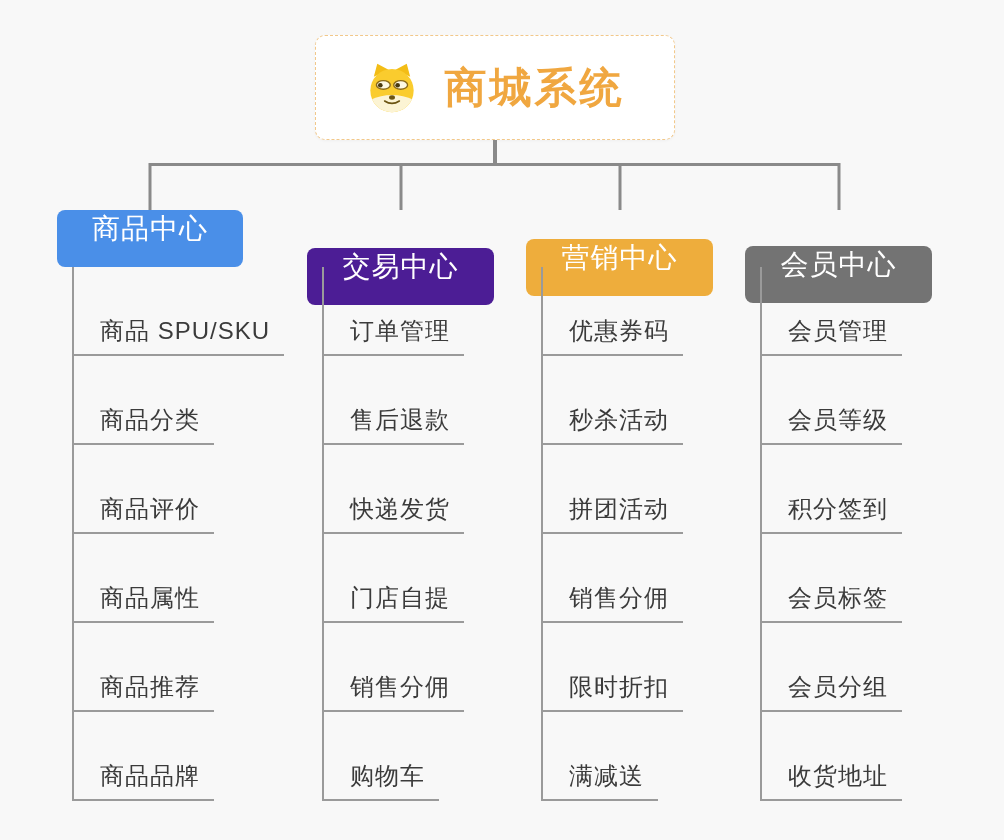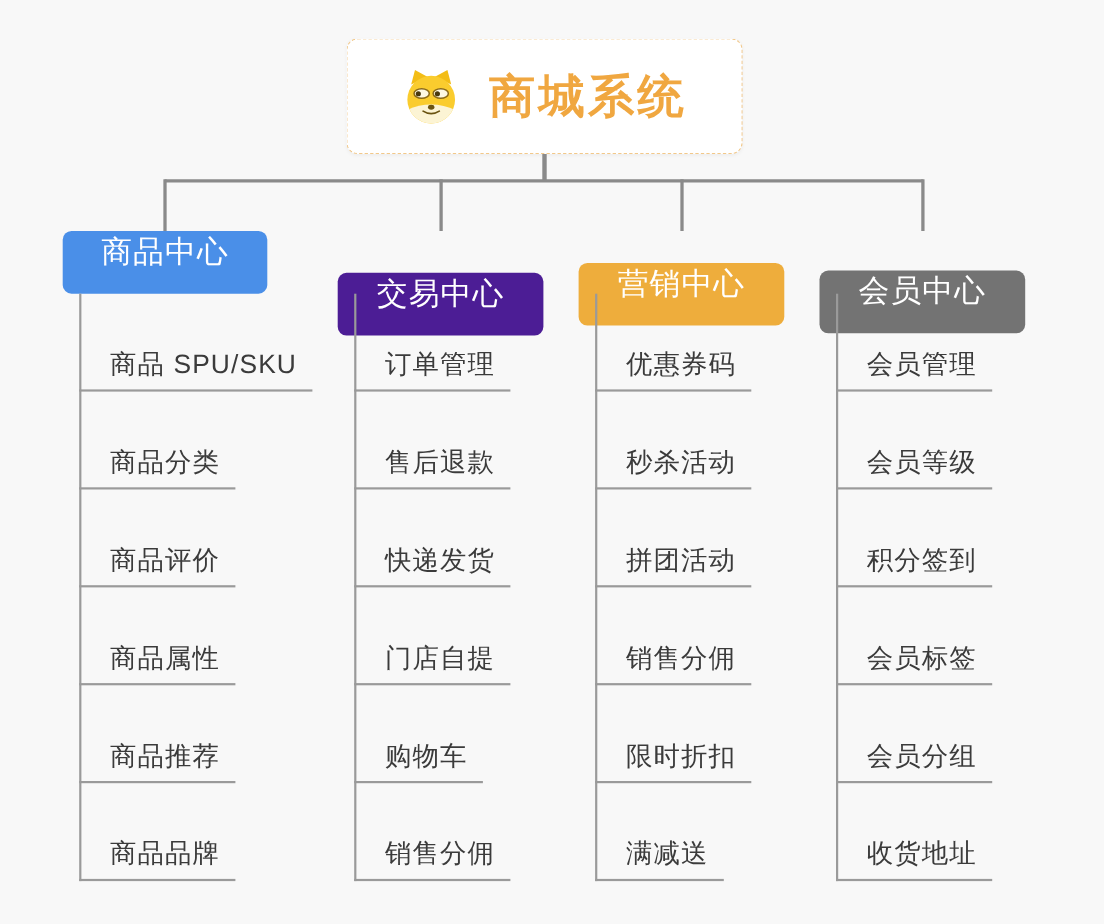--- a/index.html
+++ b/index.html
@@ -139,24 +139,24 @@
           <div class="sub-item">
             <span class="sub-label">售后退款</span>
           </div>
           <div class="sub-item">
             <span class="sub-label">快递发货</span>
           </div>
           <div class="sub-item">
             <span class="sub-label">门店自提</span>
           </div>
           <div class="sub-item">
+            <span class="sub-label">销售分佣</span>
+          </div>
+          <div class="sub-item">
             <span class="sub-label">购物车</span>
-          </div>
-          <div class="sub-item">
-            <span class="sub-label">销售分佣</span>
           </div>
         </div>
   </div>
 
   <div class="branch">
     <div class="drop"></div>
     <div class="branch-header" style="background: rgb(238, 173, 60); margin-top: 29px;">
       <span class="branch-label">营销中心</span>
     </div>
     <div class="branch-items">

